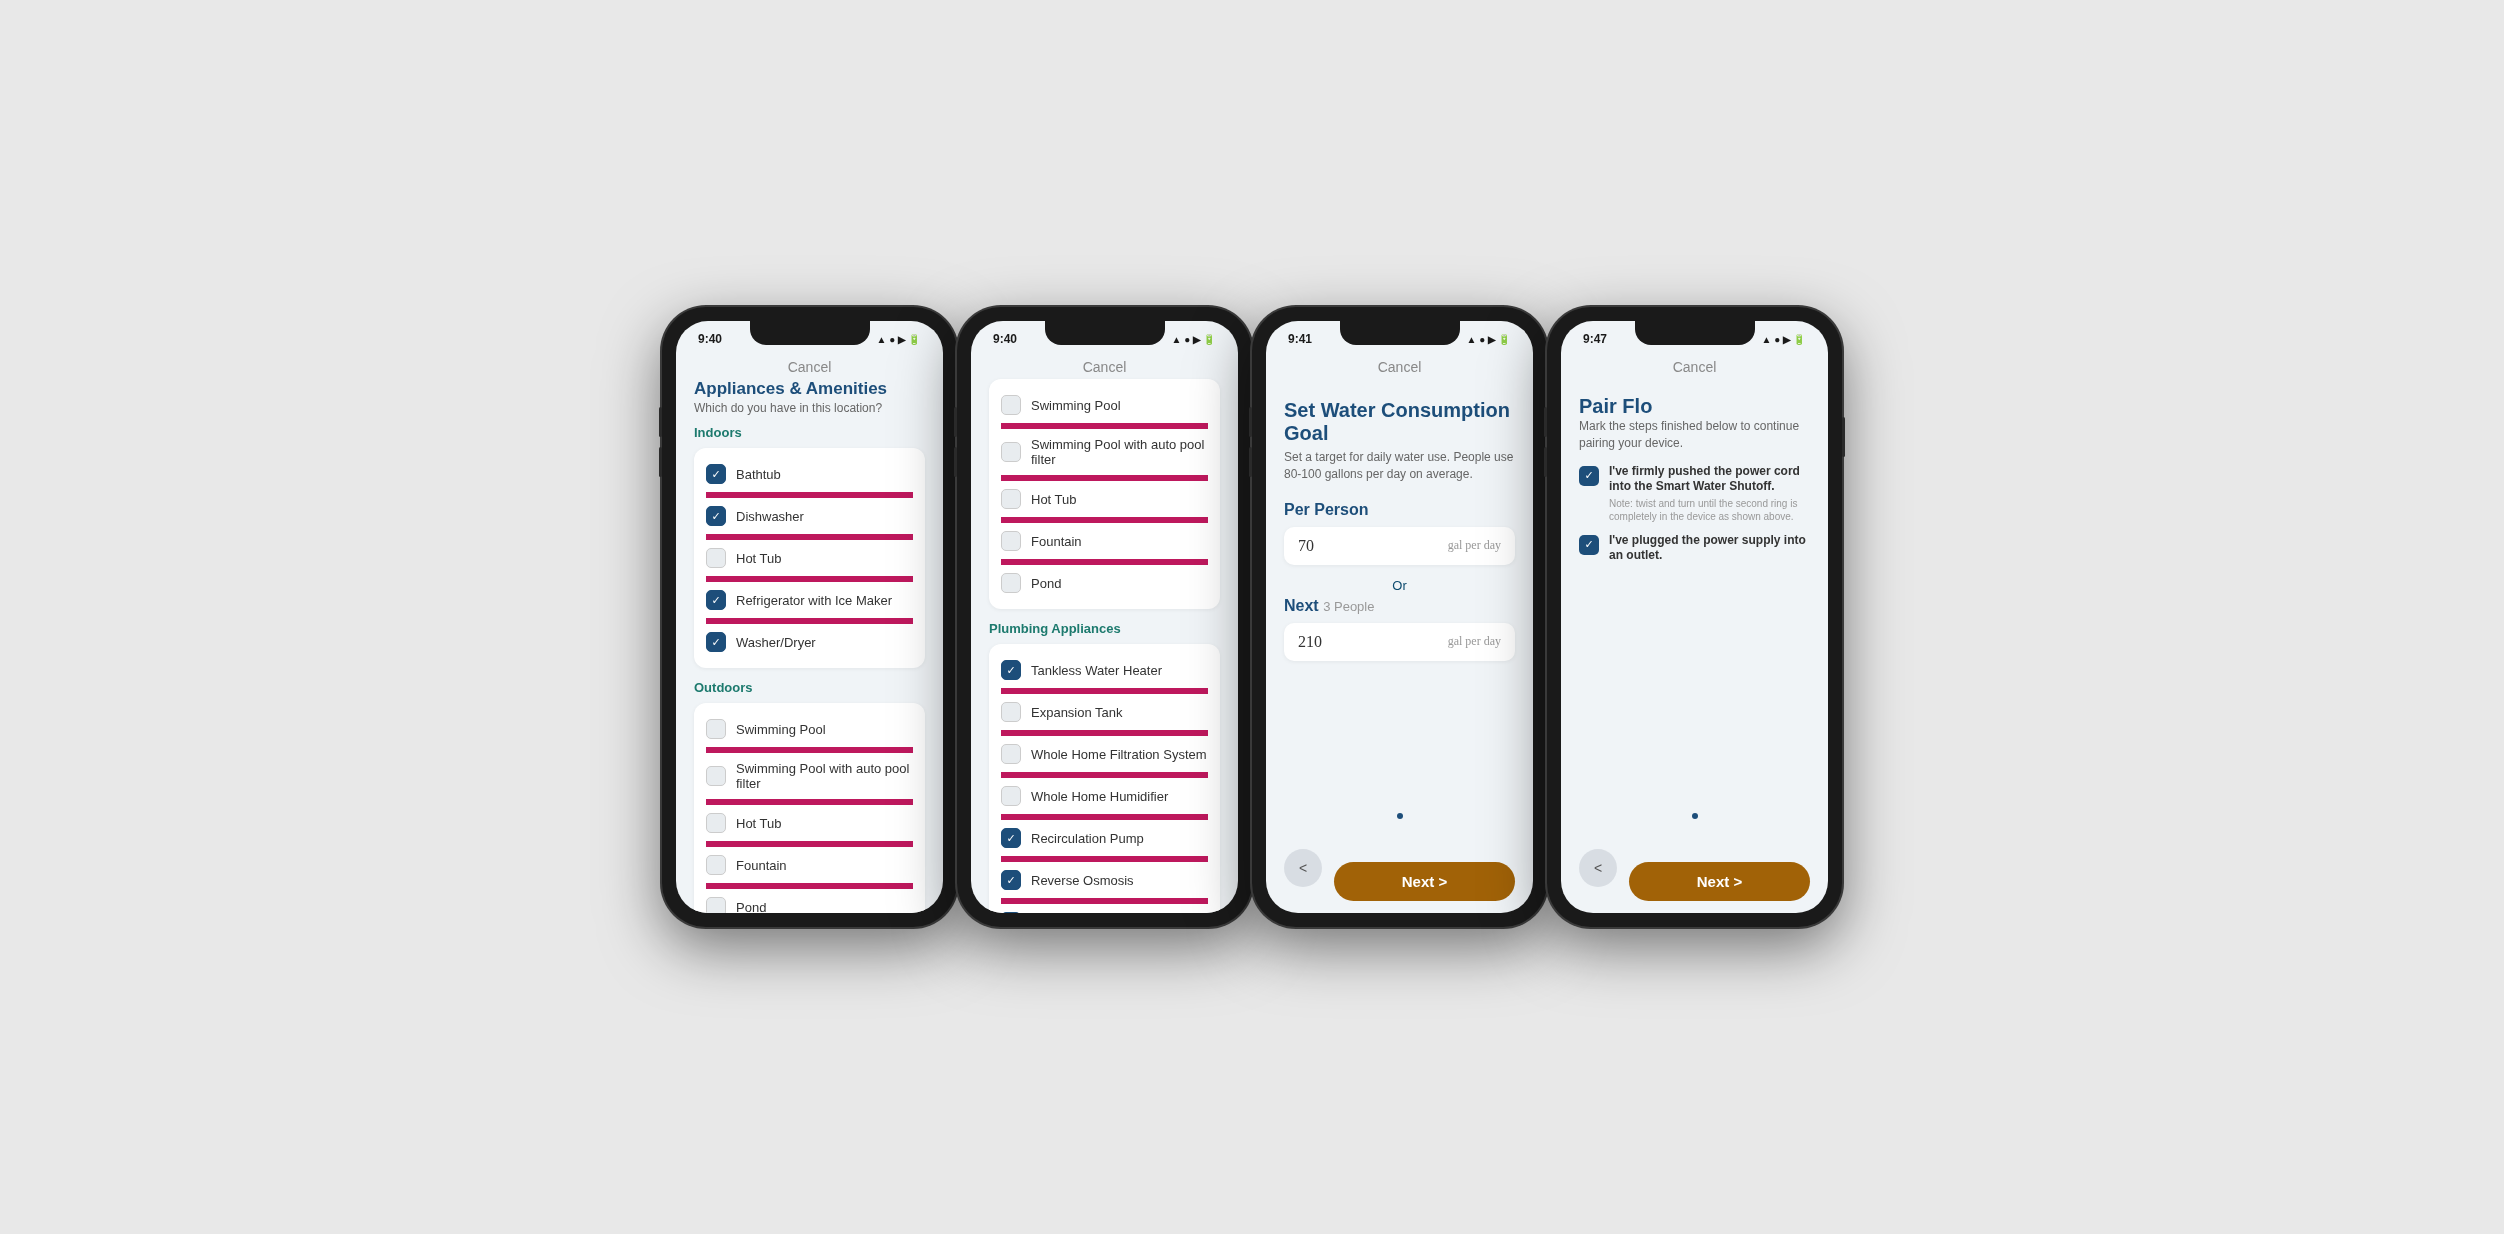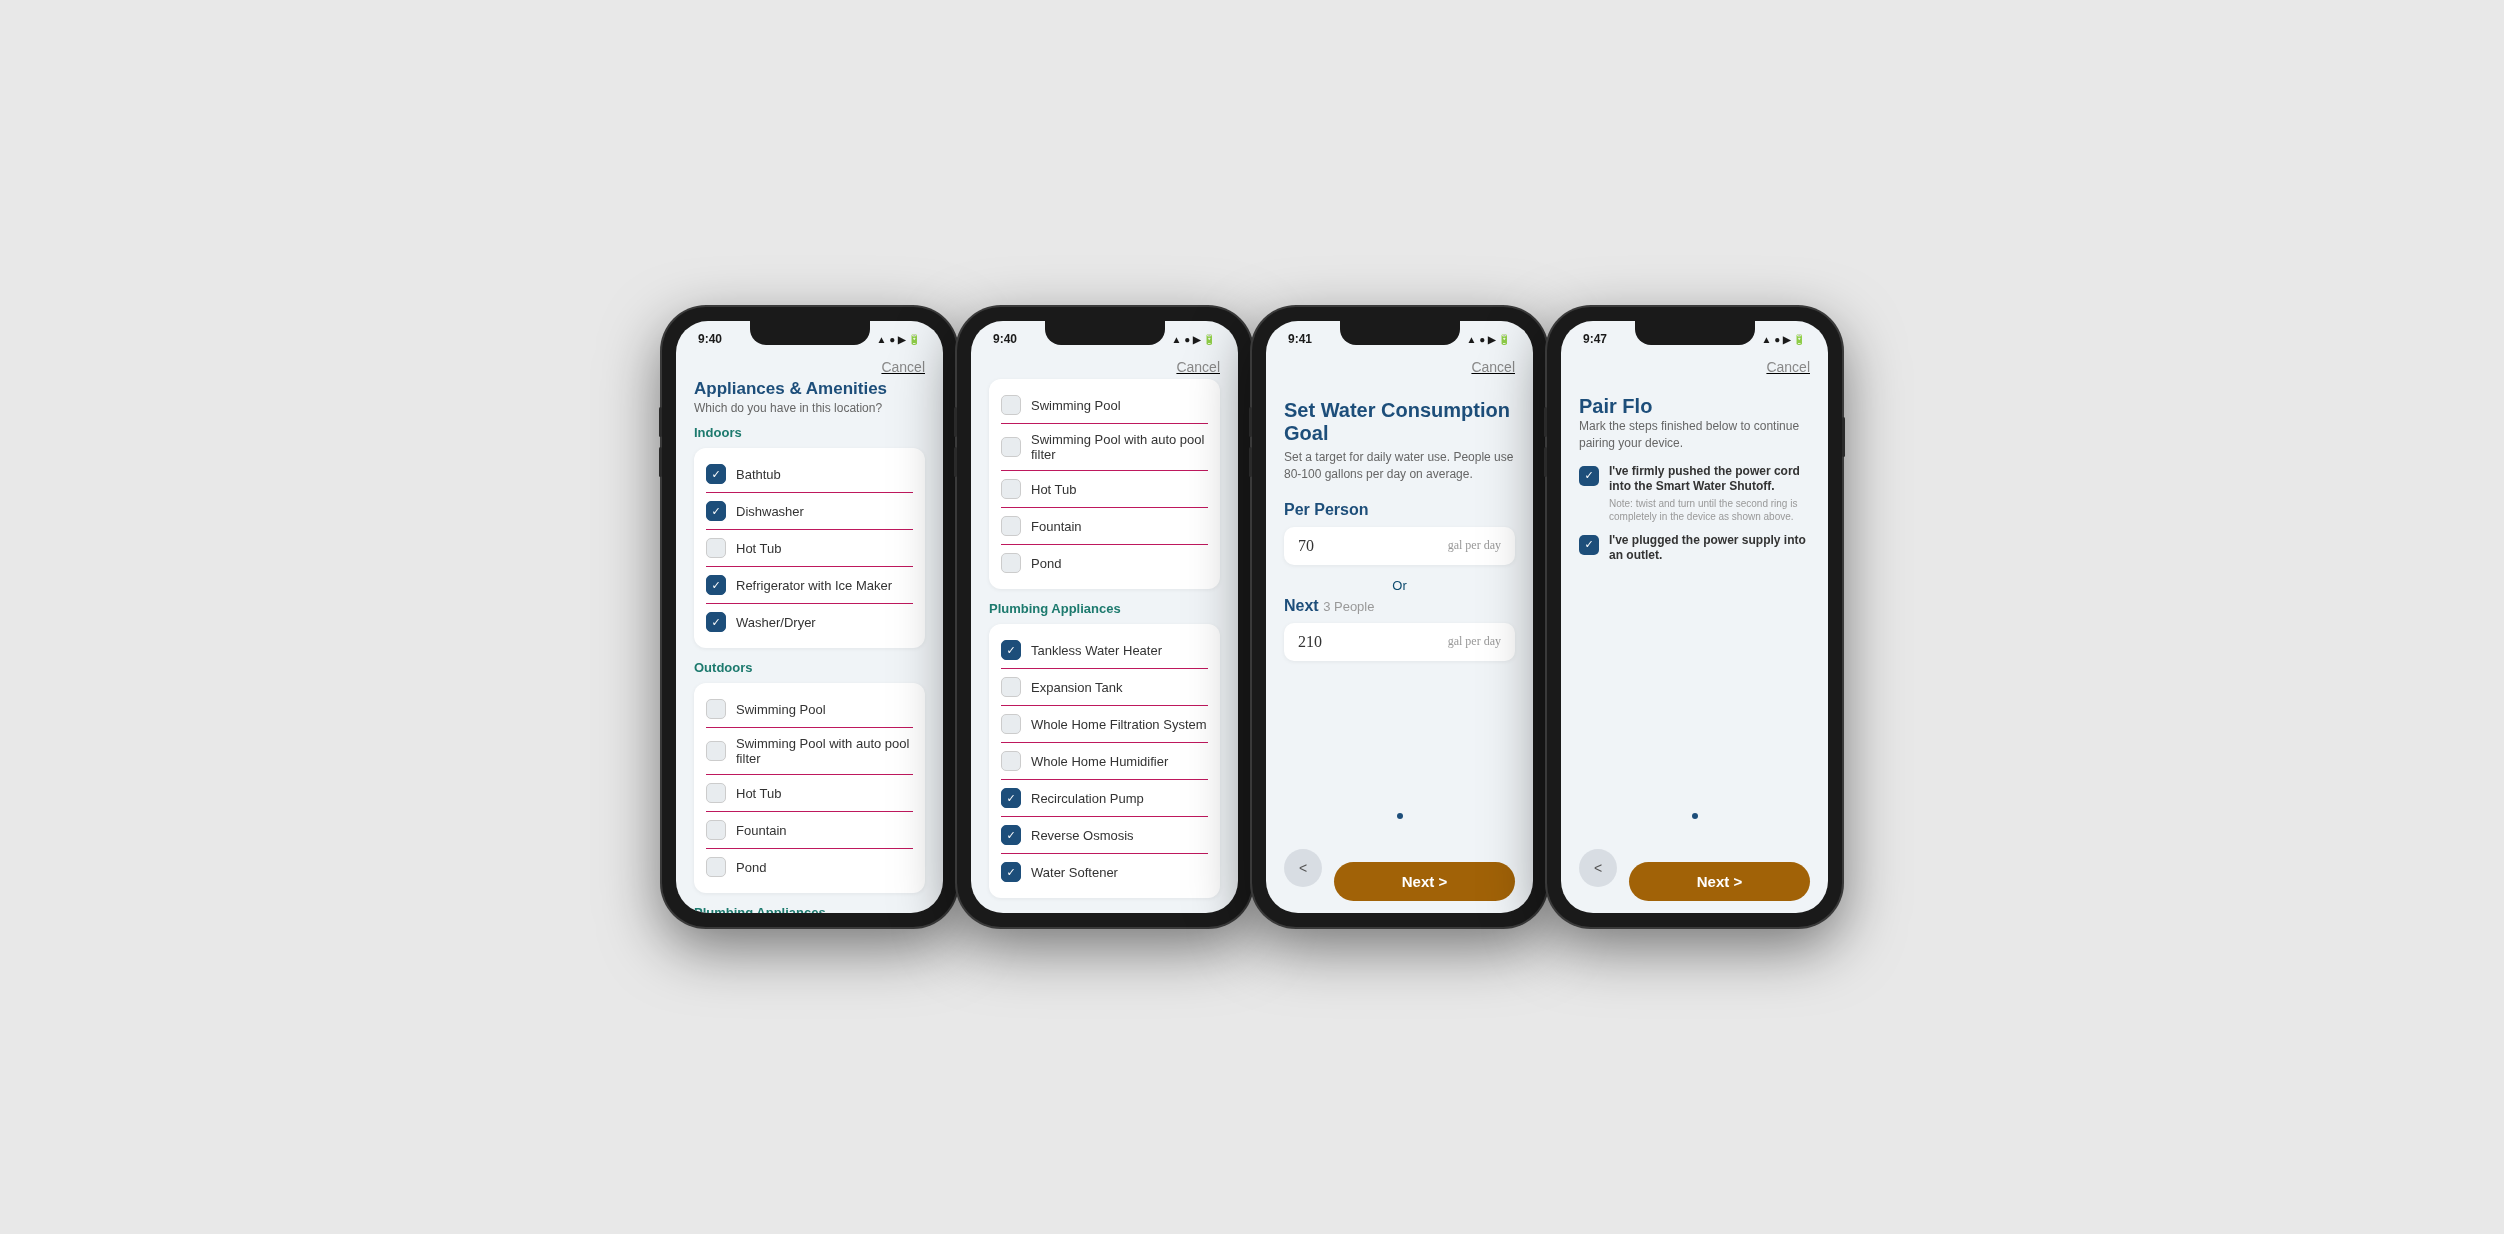--- a/index.html
+++ b/index.html
@@ -73,24 +73,23 @@
       flex: 1;
       overflow: hidden;
       display: flex;
       flex-direction: column;
       padding: 0 18px;
     }
 
     
     .nav-header {
       display: flex;
-      justify-content: flex-end;
+      justify-content: center;
       padding: 8px 0 4px;
       flex-shrink: 0;
-      text-decoration: underline;
     }
     .cancel-btn {
       color: #888;
       font-size: 14px;
       background: none;
       border: none;
       cursor: pointer;
     }
 
     
@@ -115,21 +114,21 @@
       background: white;
       border-radius: 12px;
       padding: 8px 12px;
       margin-bottom: 12px;
       box-shadow: 0 1px 4px rgba(0,0,0,0.06);
     }
     .check-item {
       display: flex;
       align-items: center;
       padding: 8px 0;
-      border-bottom: 1px solid #be185d;
+      border-bottom: 6px solid #be185d;
       font-size: 13px;
       color: #333;
     }
     .check-item:last-child { border-bottom: none; }
     .check-box {
       width: 20px;
       height: 20px;
       border-radius: 5px;
       border: 1.5px solid #ccc;
       margin-right: 10px;

